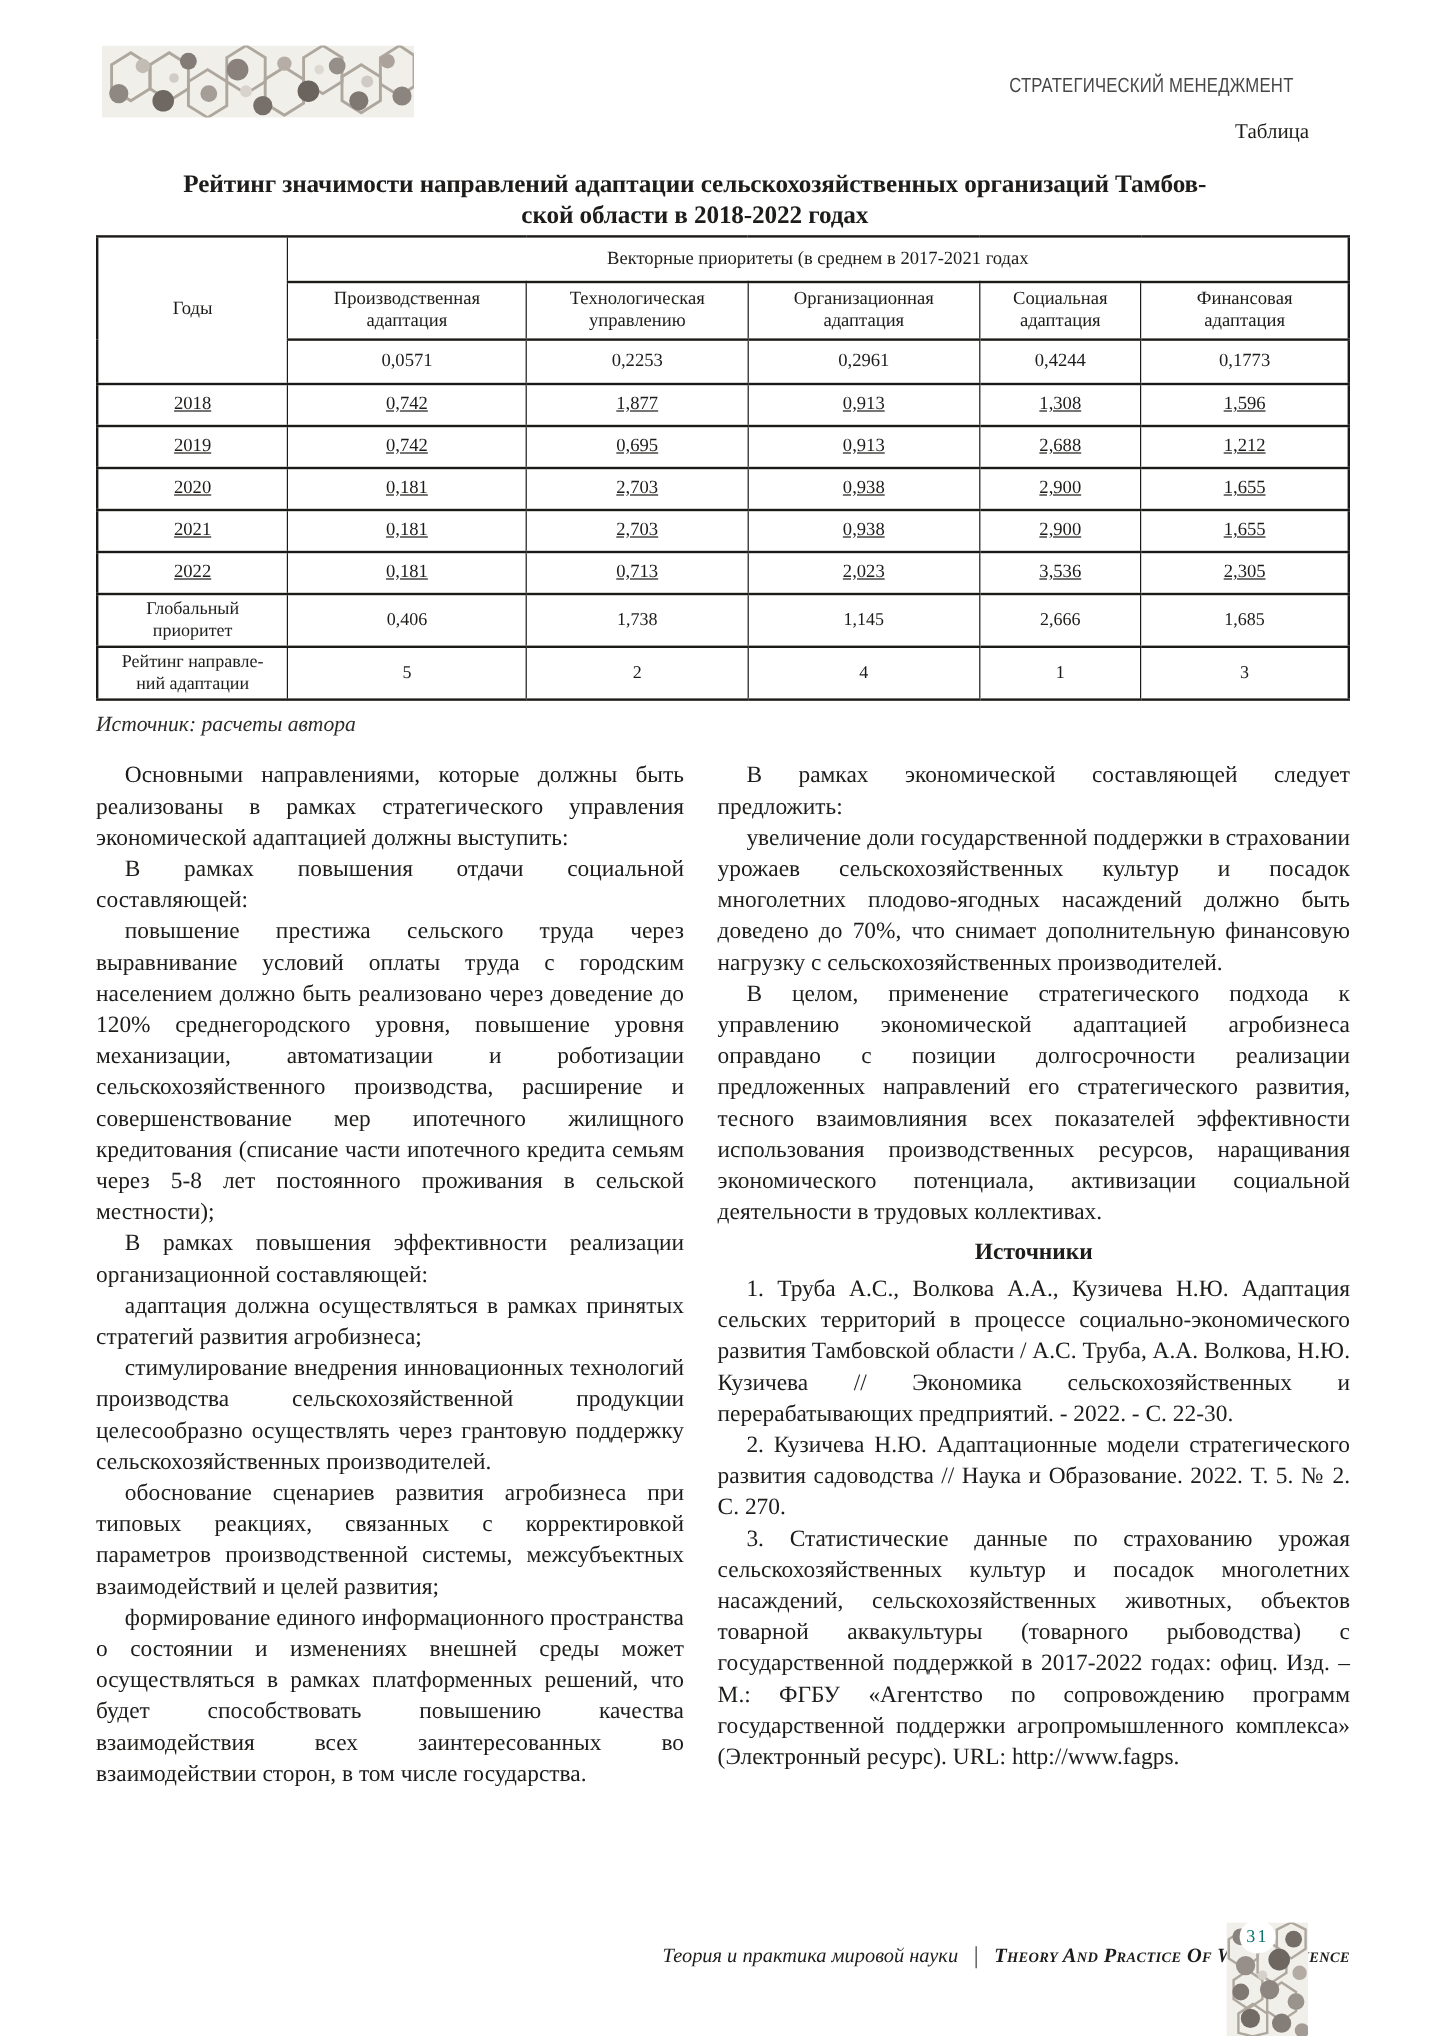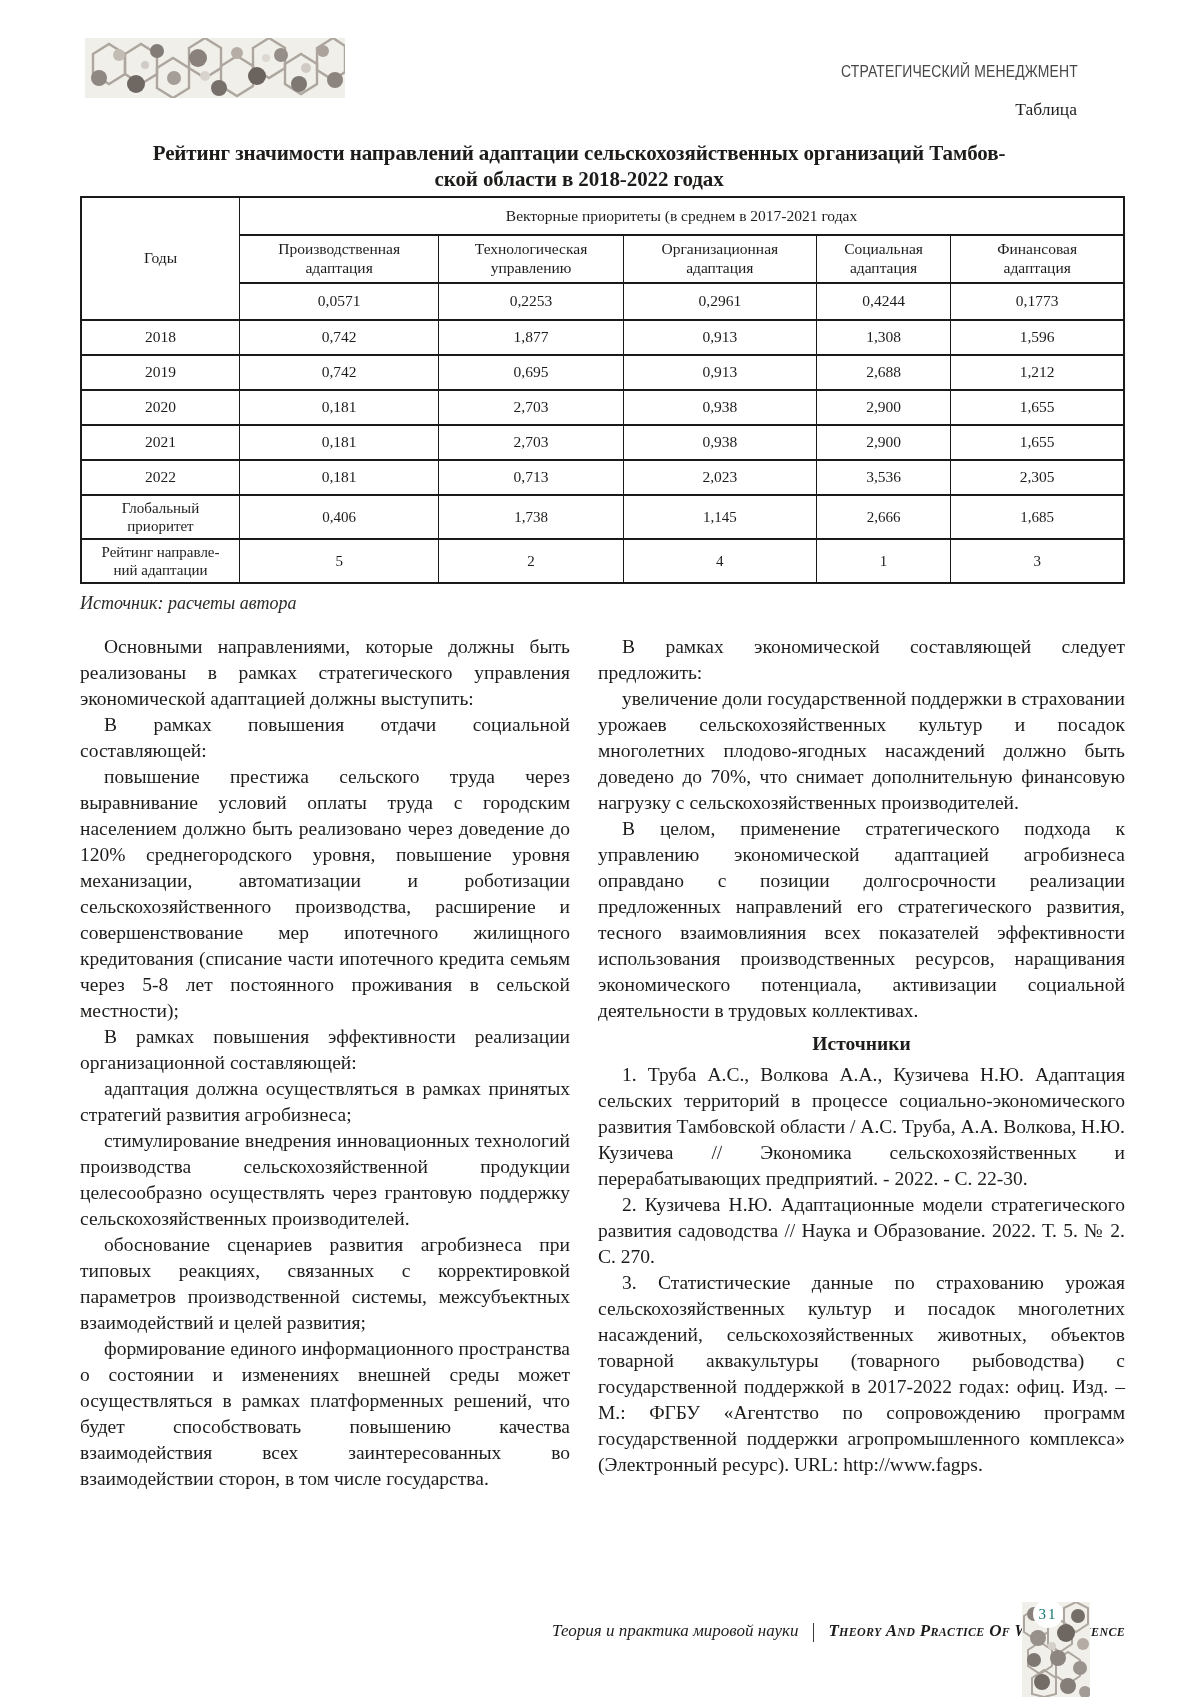--- a/index.html
+++ b/index.html
@@ -9,41 +9,41 @@
     font-family:"Liberation Serif", serif;
   }
   
   .logo{position:absolute;left:85px;top:38px;width:260px;height:60px;}
   .journal-name{
     position:absolute;top:62px;right:122px;
     font-family:"Liberation Sans", sans-serif;
     font-size:17px;color:#474747;letter-spacing:.2px;
     transform:scaleX(.82);transform-origin:100% 50%;white-space:nowrap;
   }
-  .table-label{position:absolute;top:99px;right:123px;font-size:17.5px;}
+  .table-label{position:absolute;top:99px;right:109px;font-size:17.5px;}
   .page-title{
     position:absolute;left:80px;top:127px;width:998px;
     text-align:center;font-weight:bold;font-size:21px;line-height:1.23;
     white-space:pre-line;letter-spacing:-.1px;
   }
   
   .content{position:absolute;left:80px;top:196px;width:1045px;}
   table.rating{
     width:100%;border-collapse:collapse;table-layout:fixed;
     border:2.5px solid #1b1a18;font-size:15.5px;
   }
   table.rating td{
     border:1.5px solid #1b1a18;border-top-width:2.2px;border-bottom-width:2.2px;
     text-align:center;vertical-align:middle;padding:2px 6px;
     line-height:1.22;white-space:pre-line;
   }
   tr.r-span td{height:32px;}
   tr.r-cols td{height:42px;}
   tr.r-weights td{height:31px;}
-  tr.r-year td{height:29px;}
+  tr.r-year td{height:29px;text-decoration:underline;}
   tr.r-two td{height:38px;font-size:15px;}
   .source-note{margin-top:9px;font-style:italic;font-size:18px;color:#2c2b29;}
   
   .columns{
     display:flex;gap:28px;margin-top:20px;
     font-size:19.5px;line-height:26px;text-align:justify;justify-content:flex-end;
   }
   .col-left{width:490px;flex:none;}
   .col-right{flex:1;}
   .columns p{margin:0;text-indent:24px;}

